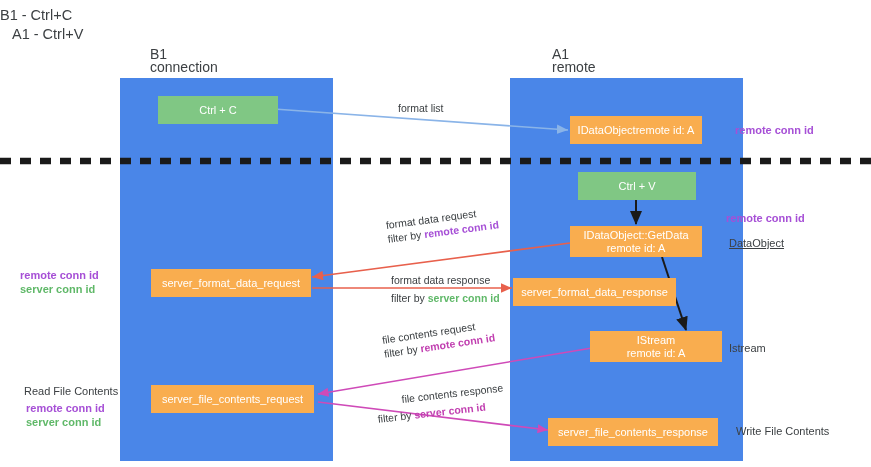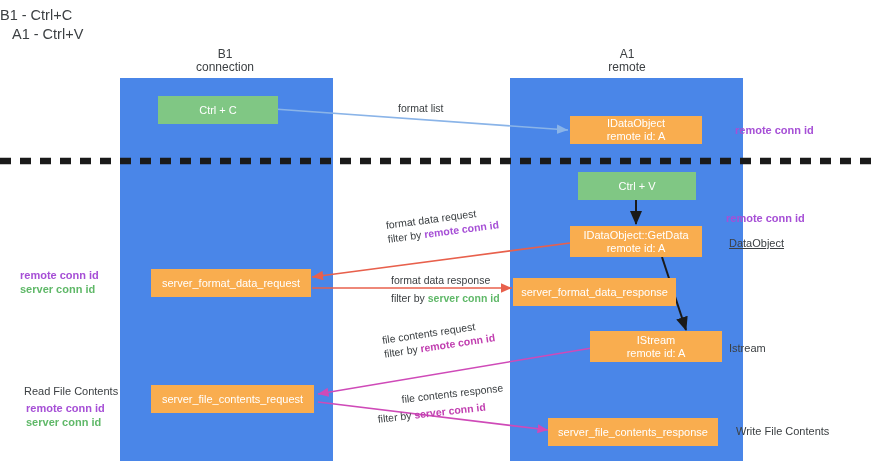--- a/index.html
+++ b/index.html
@@ -9,21 +9,21 @@
     font-family:"Liberation Sans", sans-serif;
     overflow:hidden;
     position:relative;
   }
   #stage{position:absolute;left:0;top:0;width:871px;height:467px;}
 
   .lane{position:absolute;background:#4a86e8;}
   .lane-b1{left:120px;top:78px;width:213px;height:383px;}
   .lane-a1{left:510px;top:78px;width:233px;height:383px;}
 
-  .colhdr{position:absolute;text-align:center;color:#3c4043;font-size:12px;line-height:13px;}
+  .colhdr{position:absolute;color:#3c4043;font-size:14px;line-height:13px;}
   .colhdr .l2{display:block;}
 
   .title{
     position:absolute;left:0;top:6px;width:871px;
     text-align:left;color:#3c4043;font-size:14.5px;line-height:19px;
   }
   .title .l2{display:block;margin-left:12px;}
 
   .node{
     position:absolute;display:flex;align-items:center;justify-content:center;
@@ -100,21 +100,21 @@
   </svg>
 
   <svg class="overlay" viewBox="0 0 871 467">
     <line x1="0" y1="161" x2="871" y2="161" stroke="#1a1a1a" stroke-width="6.5" stroke-dasharray="11 9"></line>
   </svg>
 
   <div class="node green" style="left:158px;top:96px;width:120px;height:26px;">
     <span>Ctrl + C</span>
   </div>
 
-  <div class="node orange" style="left:570px;top:116px;width:132px;height:23px;flex-direction:column;align-items:center;">
+  <div class="node orange" style="left:570px;top:116px;width:132px;height:23px;flex-direction:row;align-items:center;">
     <span>IDataObject</span>
     <span class="sub">remote id: A</span>
   </div>
 
   <div class="node green" style="left:578px;top:172px;width:118px;height:25px;">
     <span>Ctrl + V</span>
   </div>
 
   <div class="node orange" style="left:570px;top:226px;width:132px;height:31px;flex-direction:column;">
     <span>IDataObject::GetData</span>

